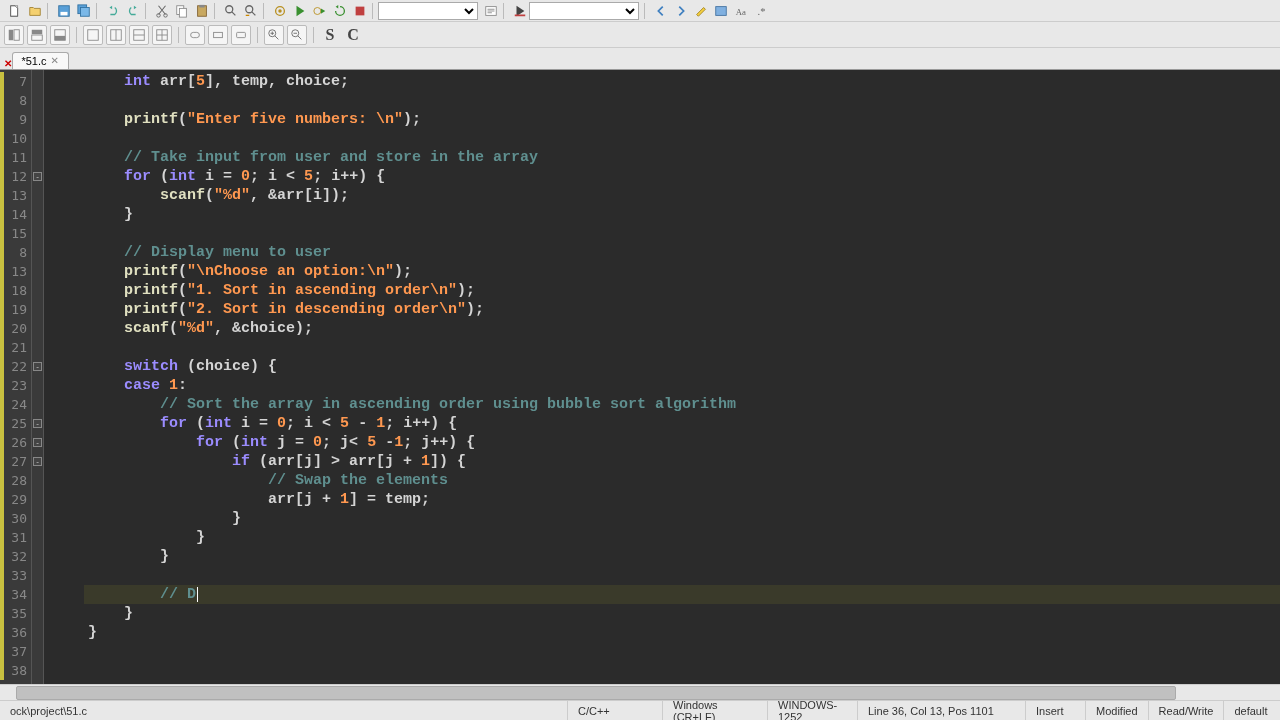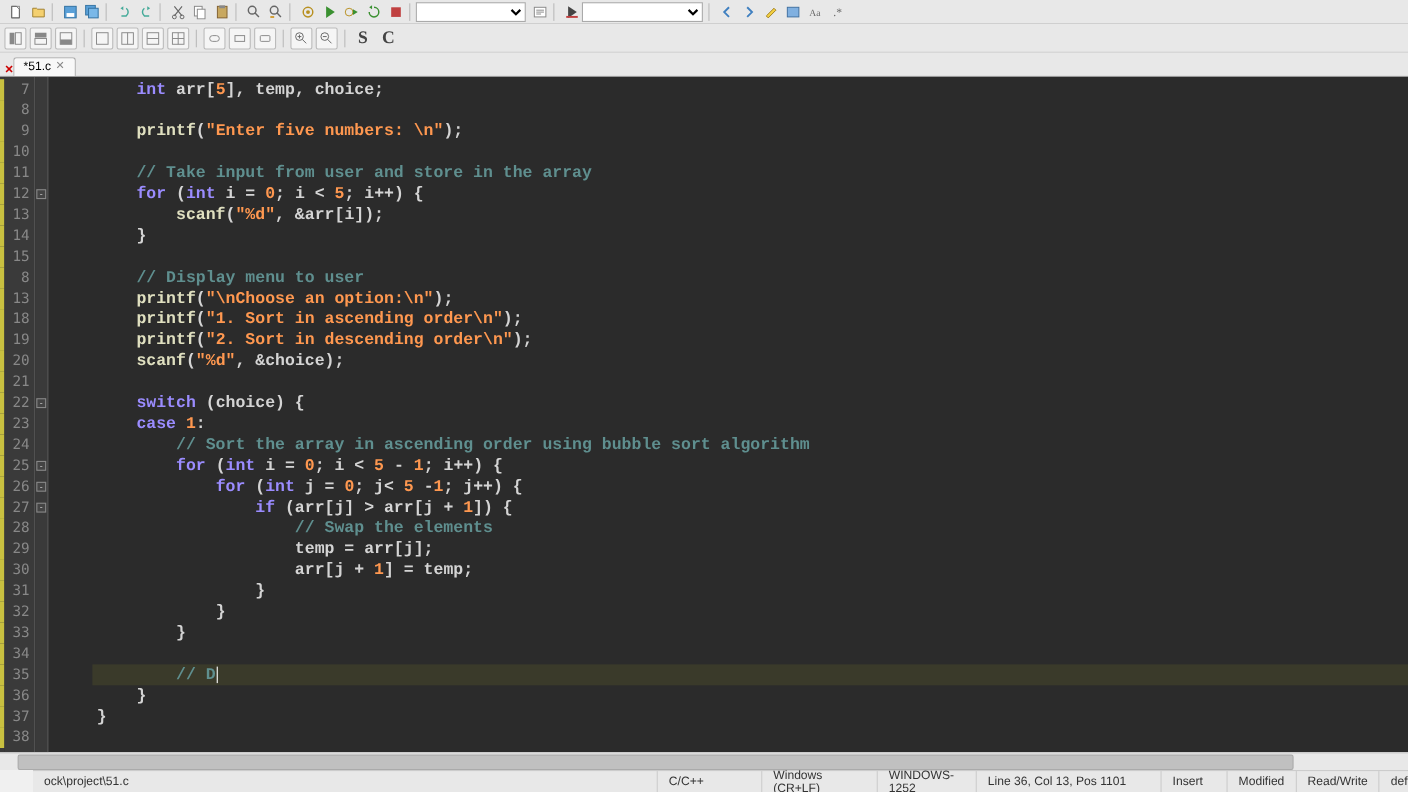--- a/index.html
+++ b/index.html
@@ -40,21 +40,21 @@
 .tok-fn { color: #e0e0c0; }
 .tok-op { color: #d4d4d4; }
 
 .change-bar { width: 4px; background: #3a3a3a; padding-top: 2px; }
 .cb-mark { height: 19px; }
 .cb-mark.mod { background: #c8c040; }
 
 .hscroll { height: 16px; background: #e8e8e8; border-top: 1px solid #ccc; position: relative; }
 .hscroll-thumb { position: absolute; left: 16px; width: 1160px; height: 14px; top: 1px; background: #c0c0c0; border: 1px solid #aaa; border-radius: 2px; }
 
-.statusbar { height: 20px; background: #e8e8e8; border-top: 1px solid #ccc; display: flex; align-items: center; font-size: 11px; color: #333; margin-left: 30px; }
+.statusbar { height: 20px; background: #e8e8e8; border-top: 1px solid #ccc; display: flex; align-items: center; font-size: 11px; color: #333; }
 .sb-cell { padding: 0 10px; border-right: 1px solid #ccc; height: 100%; display: flex; align-items: center; }
 .sb-cell.path { flex: 0 0 568px; }
 .sb-cell.lang { flex: 0 0 95px; }
 .sb-cell.eol { flex: 0 0 105px; }
 .sb-cell.enc { flex: 0 0 90px; }
 .sb-cell.pos { flex: 0 0 168px; }
 .sb-cell.ins { flex: 0 0 60px; }
 .sb-cell.mod { flex: 0 0 60px; }
 .sb-cell.rw { flex: 0 0 70px; }
 .sb-cell.def { flex: 1; border-right: none; }
@@ -429,21 +429,20 @@
       <div class="code-line">    <span class="tok-fn">printf</span><span class="tok-op">(</span><span class="tok-str">"2. Sort in descending order\n"</span><span class="tok-op">);</span></div>
       <div class="code-line">    <span class="tok-fn">scanf</span><span class="tok-op">(</span><span class="tok-str">"%d"</span><span class="tok-op">, &amp;choice);</span></div>
       <div class="code-line">    </div>
       <div class="code-line">    <span class="tok-kw">switch</span><span class="tok-op"> (choice) {</span></div>
       <div class="code-line">    <span class="tok-kw">case</span><span class="tok-op"> </span><span class="tok-num">1</span><span class="tok-op">:</span></div>
       <div class="code-line">        <span class="tok-cmt">// Sort the array in ascending order using bubble sort algorithm</span></div>
       <div class="code-line">        <span class="tok-kw">for</span><span class="tok-op"> (</span><span class="tok-kw">int</span><span class="tok-op"> i = </span><span class="tok-num">0</span><span class="tok-op">; i &lt; </span><span class="tok-num">5</span><span class="tok-op"> - </span><span class="tok-num">1</span><span class="tok-op">; i++) {</span></div>
       <div class="code-line">            <span class="tok-kw">for</span><span class="tok-op"> (</span><span class="tok-kw">int</span><span class="tok-op"> j = </span><span class="tok-num">0</span><span class="tok-op">; j&lt; </span><span class="tok-num">5</span><span class="tok-op"> -</span><span class="tok-num">1</span><span class="tok-op">; j++) {</span></div>
       <div class="code-line">                <span class="tok-kw">if</span><span class="tok-op"> (arr[j] &gt; arr[j + </span><span class="tok-num">1</span><span class="tok-op">]) {</span></div>
       <div class="code-line">                    <span class="tok-cmt">// Swap the elements</span></div>
-      <div class="code-line">                    <span class="tok-op">temp = arr[j];</span></div>
       <div class="code-line">                    <span class="tok-op">arr[j + </span><span class="tok-num">1</span><span class="tok-op">] = temp;</span></div>
       <div class="code-line">                <span class="tok-op">}</span></div>
       <div class="code-line">            <span class="tok-op">}</span></div>
       <div class="code-line">        <span class="tok-op">}</span></div>
       <div class="code-line">        </div>
       <div class="code-line hl">        <span class="tok-cmt">// D</span><span class="cursor"></span></div>
       <div class="code-line">    <span class="tok-op">}</span></div>
       <div class="code-line"><span class="tok-op">}</span></div>
     </div>
 </div>

